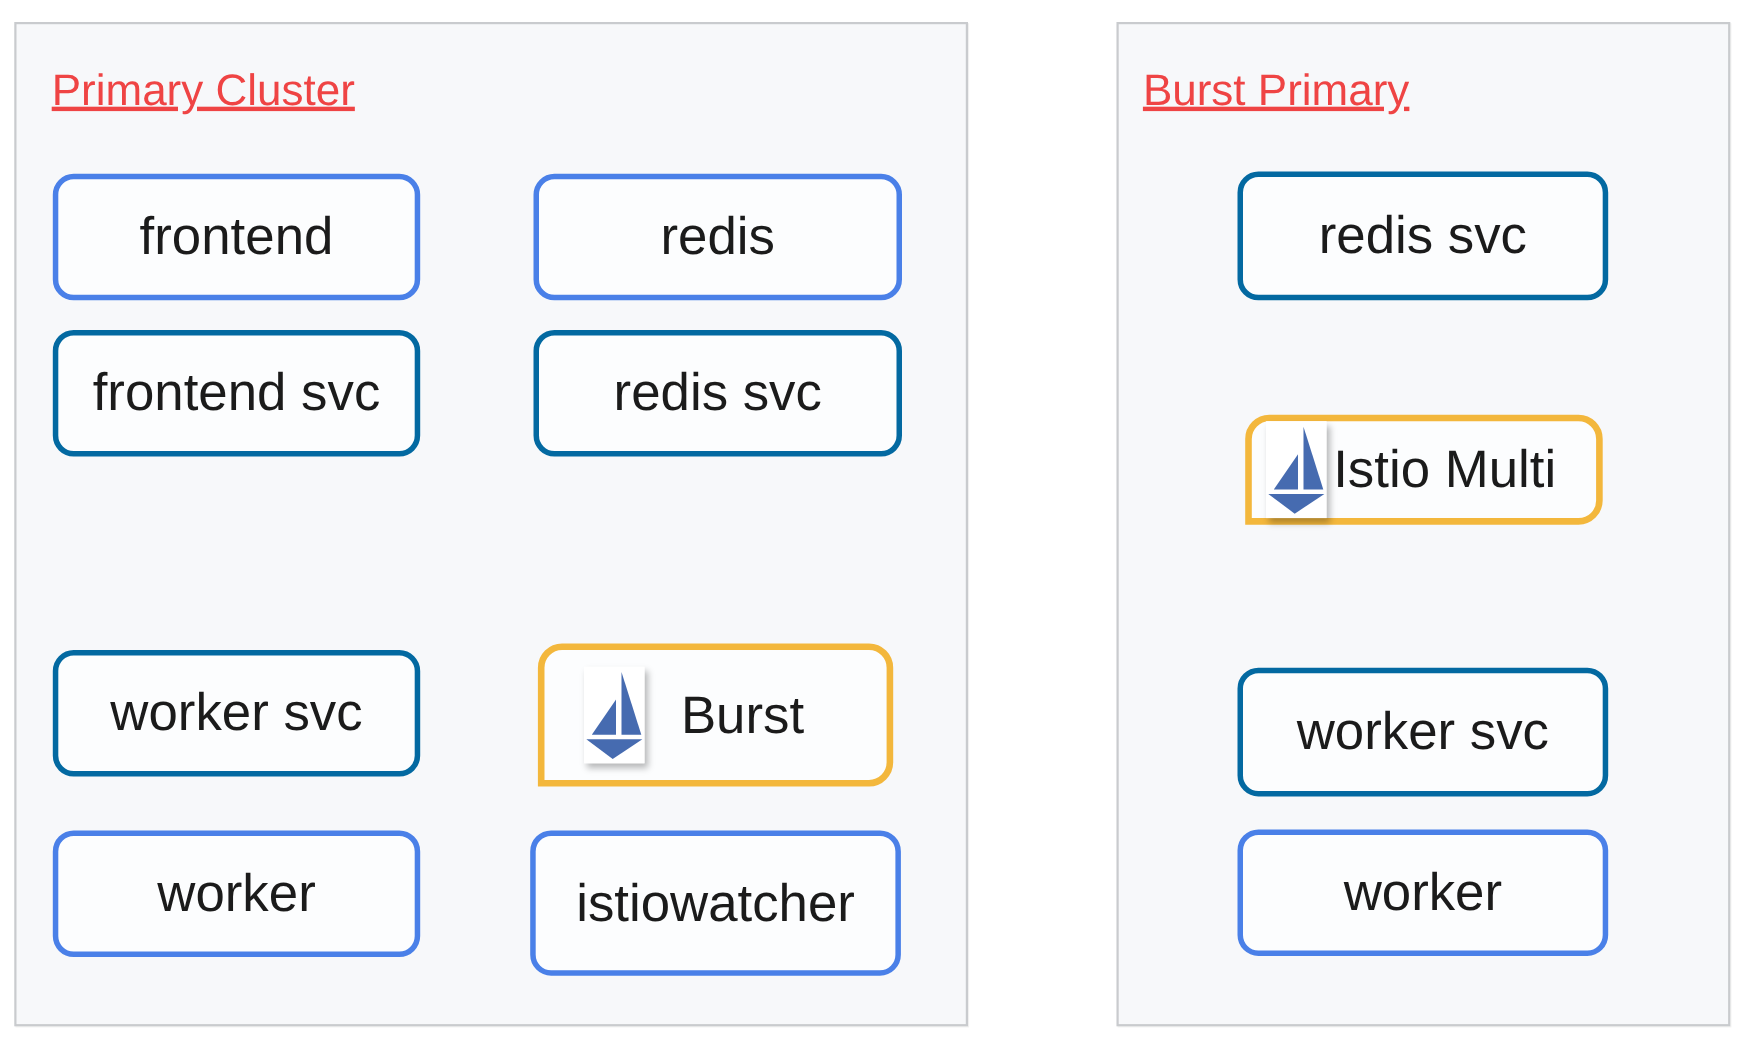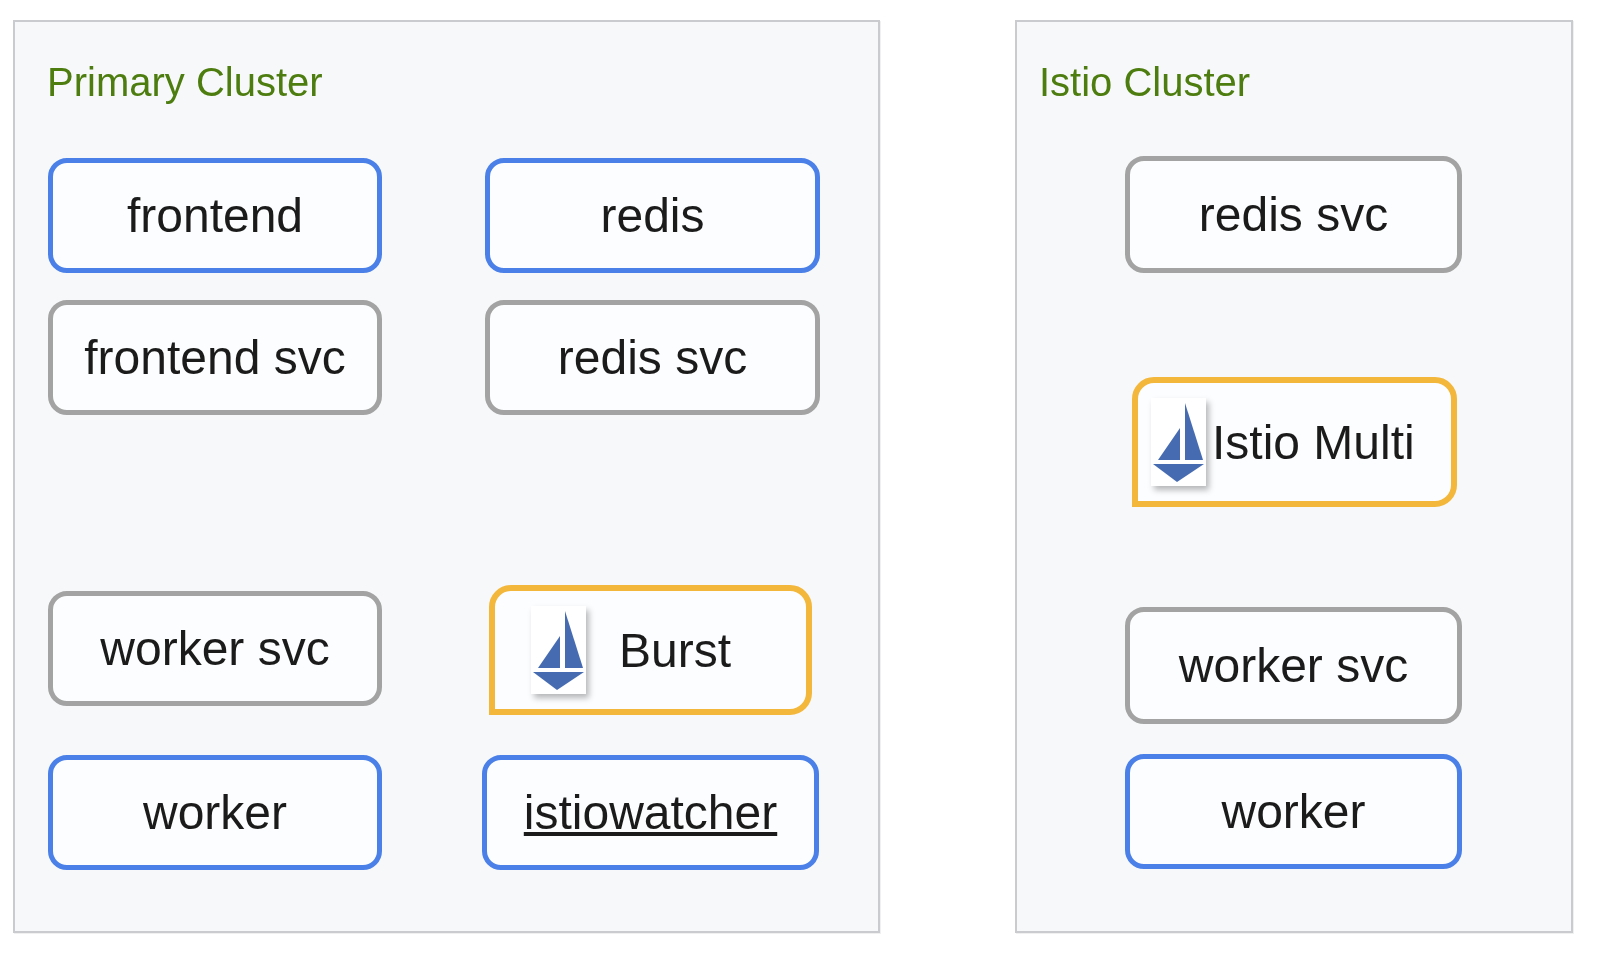--- a/index.html
+++ b/index.html
@@ -17,58 +17,59 @@
     border:2px solid #c9cbce;
     box-shadow:1px 1px 0 rgba(0,0,0,0.06);
     box-sizing:border-box;
   }
   #cluster-primary{left:13px;top:20px;width:867px;height:913px;}
   #cluster-burst{left:1015px;top:20px;width:558px;height:913px;}
   .cluster-title{
     position:absolute;
     font-size:40px;
     line-height:44px;
-    color:#4d7c0f;
+    color:#ef4444;
     white-space:nowrap;
+    text-decoration:underline;
   }
   #cluster-primary .cluster-title{left:32px;top:38px;}
   #cluster-burst .cluster-title{left:22px;top:38px;}
 
   .node{
     position:absolute;
     box-sizing:border-box;
     background:#fcfdfe;
     border-radius:19px;
     display:flex;
     align-items:center;
     justify-content:center;
     font-size:48px;
     white-space:nowrap;
   }
   .node--blue{border:5px solid #4a80e8;}
-  .node--red{border:5px solid #a3a3a3;text-align:center;}
+  .node--red{border:5px solid #0369a1;text-align:center;}
   .node--yellow{
     border:6px solid #f3b73c;
     border-radius:22px 22px 22px 0;
     justify-content:flex-start;
   }
 
   
   #n-frontend      {left:33px; top:136px; width:334px; height:115px;}
   #n-redis         {left:470px;top:136px; width:335px; height:115px;}
   #n-frontend-svc  {left:33px; top:278px; width:334px; height:115px;}
   #n-redis-svc     {left:470px;top:278px; width:335px; height:115px;}
   #n-worker-svc    {left:33px; top:569px; width:334px; height:115px;}
   #n-istio         {left:474px;top:563px; width:323px; height:130px; padding-left:36px; gap:33px;}
   #n-worker        {left:33px; top:733px; width:334px; height:115px;}
-  #n-istiowatcher  {left:467px;top:733px; width:337px; height:115px;text-decoration:underline;}
+  #n-istiowatcher  {left:467px;top:733px; width:337px; height:132px;}
 
   
   #b-redis-svc     {left:108px;top:134px; width:337px; height:117px;}
-  #b-istio-multi   {left:115px;top:355px; width:325px; height:130px; padding-left:13px; gap:6px;}
+  #b-istio-multi   {left:115px;top:355px; width:325px; height:100px; padding-left:13px; gap:6px;}
   #b-worker-svc    {left:108px;top:585px; width:337px; height:117px;}
   #b-worker        {left:108px;top:732px; width:337px; height:115px;}
 
   .istio-logo{
     flex:0 0 auto;
     width:55px;height:88px;
     background:#ffffff;
     box-shadow:3px 4px 6px rgba(0,0,0,0.28);
     display:block;
   }
@@ -117,21 +118,21 @@
     <div class="node node--blue" id="n-worker">
       <span>worker</span>
     </div>
 
     <div class="node node--blue" id="n-istiowatcher">
       <span>istiowatcher</span>
     </div>
   </div>
 
   <div class="cluster" id="cluster-burst">
-    <div class="cluster-title">Istio Cluster</div>
+    <div class="cluster-title">Burst Primary</div>
 
     <div class="node node--red" id="b-redis-svc">
       <span>redis svc</span>
     </div>
 
     <div class="node node--yellow" id="b-istio-multi">
       <span class="istio-logo">
         <svg viewBox="0 0 55 88" xmlns="http://www.w3.org/2000/svg">
           <rect x="0" y="0" width="55" height="88" fill="#ffffff"></rect>
           <polygon points="34,5 34,62 52,62" fill="#466bb0"></polygon>

